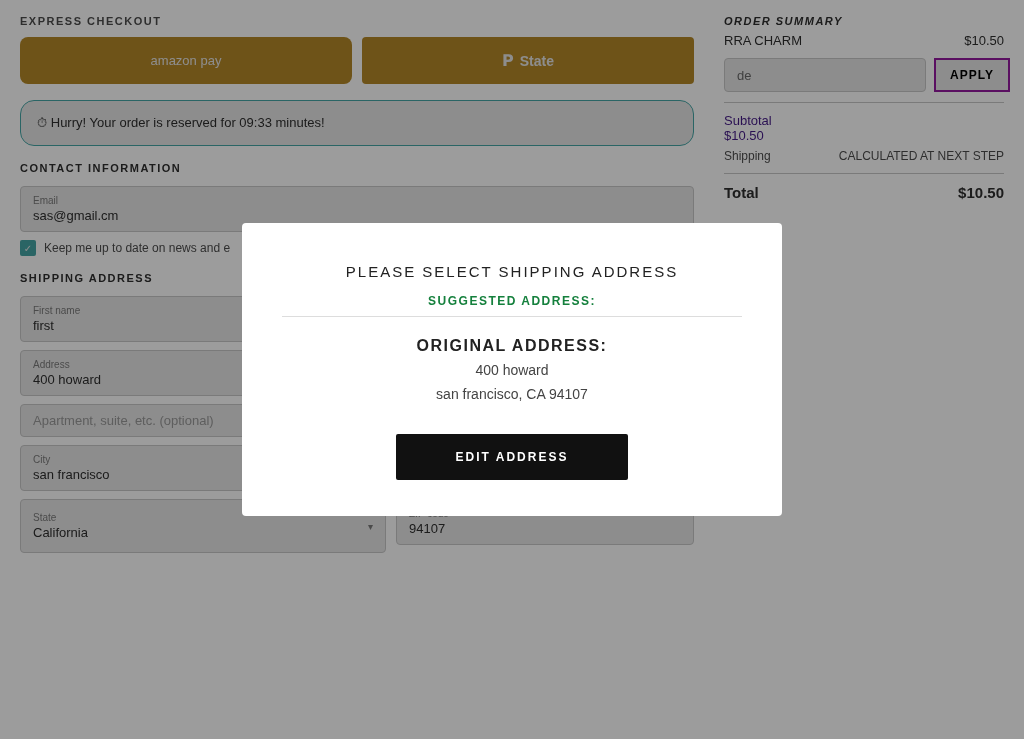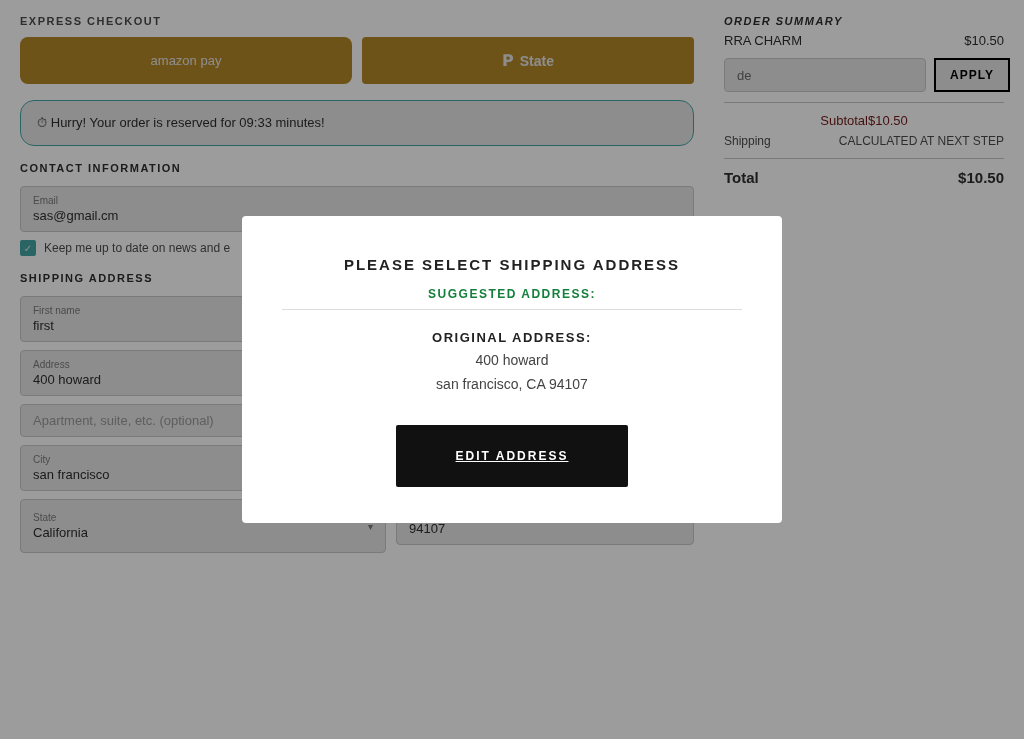--- a/index.html
+++ b/index.html
@@ -224,37 +224,38 @@
     .coupon-input {
       flex: 1;
       border: 1px solid #ddd;
       border-radius: 4px;
       padding: 8px 12px;
       font-size: 13px;
       color: #aaa;
     }
 
     .apply-btn {
-      border: 2px solid #000000;
+      border: 2px solid #a21caf;
       background: #fff;
       padding: 8px 14px;
       font-size: 12px;
       font-weight: 700;
       letter-spacing: 1px;
       cursor: pointer;
     }
 
     .divider { border: none; border-top: 1px solid #ddd; margin: 10px 0; }
 
     .subtotal-row {
       display: flex;
-      justify-content: center;
-      font-size: 13px;
-      color: #7f1d1d;
+      justify-content: flex-start;
+      font-size: 13px;
+      color: #4c1d95;
       margin-bottom: 6px;
+      flex-direction: column;
     }
 
     .shipping-row {
       display: flex;
       justify-content: space-between;
       font-size: 12px;
       color: #555;
       margin-bottom: 8px;
       text-align: right;
     }
@@ -283,21 +284,21 @@
       background: #fff;
       width: 540px;
       border-radius: 4px;
       padding: 40px 40px 36px;
       text-align: center;
       position: relative;
     }
 
     .modal-title {
       font-size: 15px;
-      font-weight: 700;
+      font-weight: 400;
       letter-spacing: 2px;
       text-transform: uppercase;
       color: #222;
       margin-bottom: 14px;
     }
 
     .modal-subtitle {
       font-size: 13px;
       color: #555;
       margin-bottom: 24px;
@@ -320,47 +321,46 @@
       margin-bottom: 20px;
     }
 
     .modal-divider {
       border: none;
       border-top: 1px solid #ddd;
       margin: 0 0 20px;
     }
 
     .original-label {
-      font-size: 13px;
+      font-size: 16px;
       font-weight: 700;
       letter-spacing: 1.5px;
       text-transform: uppercase;
       color: #222;
       margin-bottom: 4px;
     }
 
     .original-address {
       font-size: 14px;
       color: #444;
       line-height: 1.7;
       margin-bottom: 28px;
     }
 
     .edit-address-btn {
       background: #111;
       color: #fff;
       border: none;
-      padding: 24px 60px;
+      padding: 16px 60px;
       font-size: 12px;
       font-weight: 700;
       letter-spacing: 2px;
       text-transform: uppercase;
       cursor: pointer;
       border-radius: 2px;
-      text-decoration: underline;
     }
 
     .phone-field {
       margin-top: 8px;
     }
   </style>
 </head>
 <body>
 
 <div class="page-wrapper">

